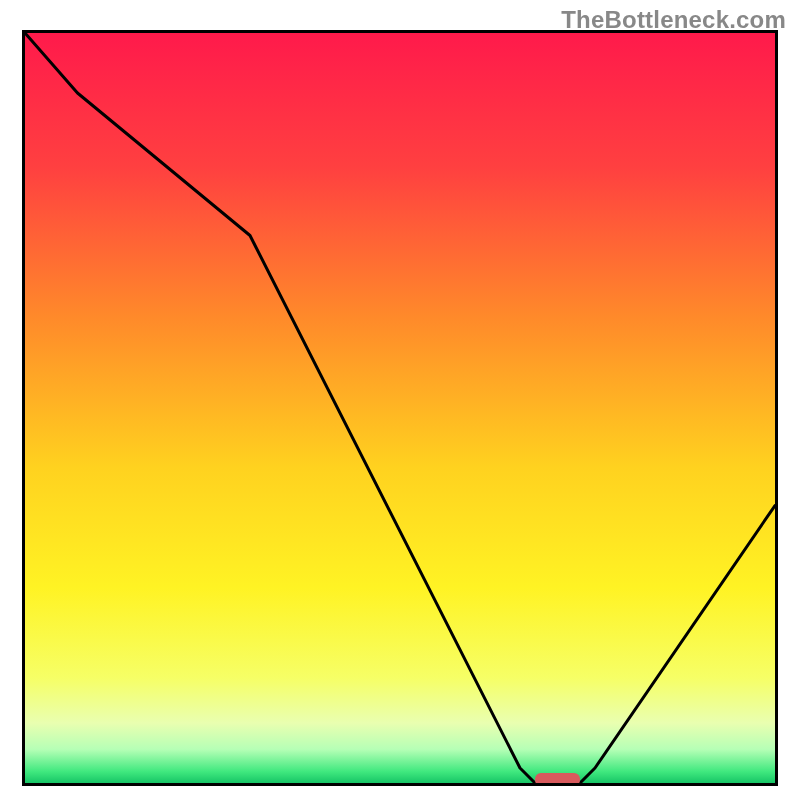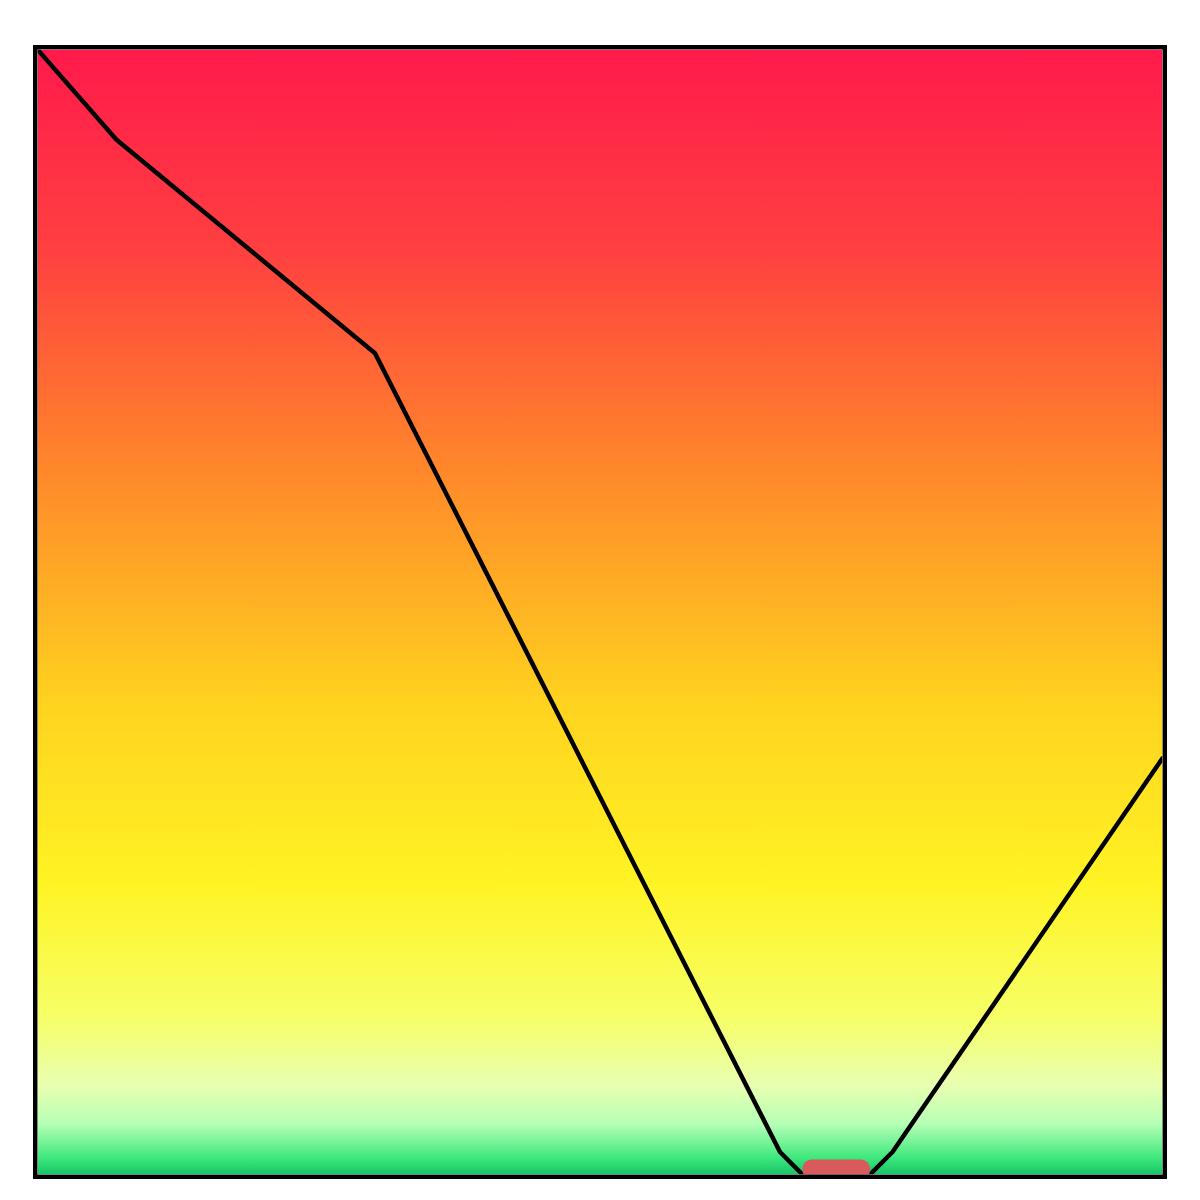--- a/index.html
+++ b/index.html
@@ -50,20 +50,21 @@
     position: absolute;
     left: 0;
     top: 0;
     pointer-events: none;
   }
 </style>
 </head>
 <body>
 <div class="container">
 
+  <div class="watermark">TheBottleneck.com</div>
 
   <div class="plot-frame">
     <div class="plot-inner">
 
       <svg class="bg" width="750" height="750" viewBox="0 0 750 750" preserveAspectRatio="none">
         <defs>
           <linearGradient id="grad" x1="0" y1="0" x2="0" y2="1">
 
           <stop offset="0%" stop-color="#ff1a4b"></stop>
               <stop offset="18%" stop-color="#ff4040"></stop>

